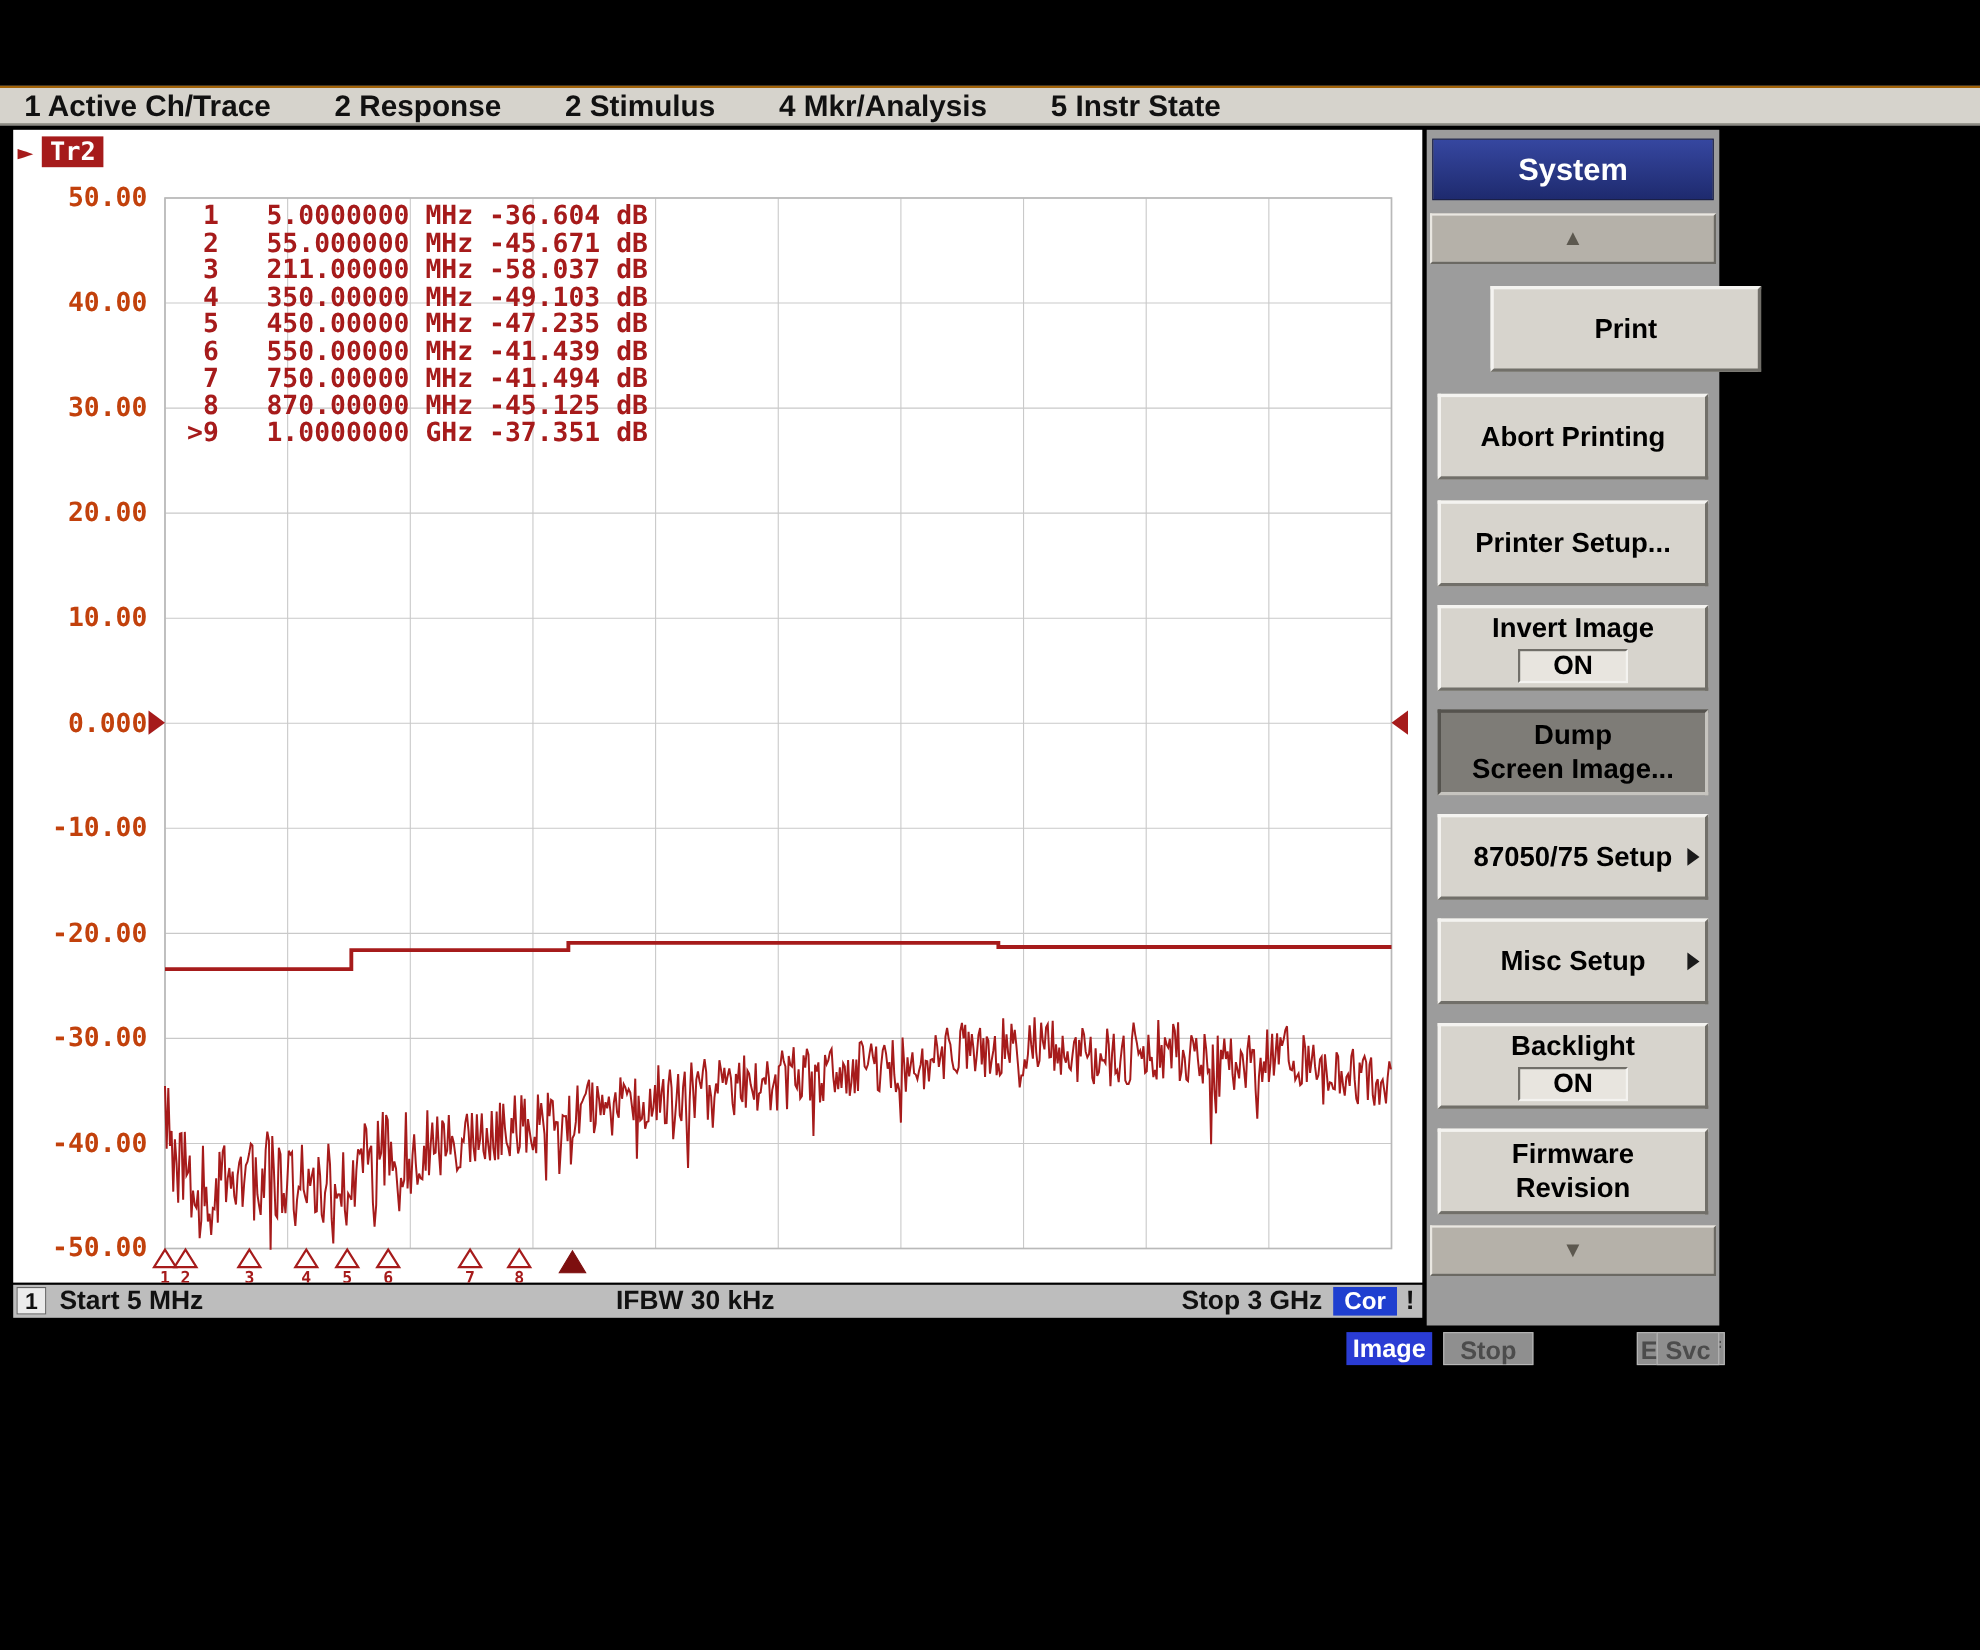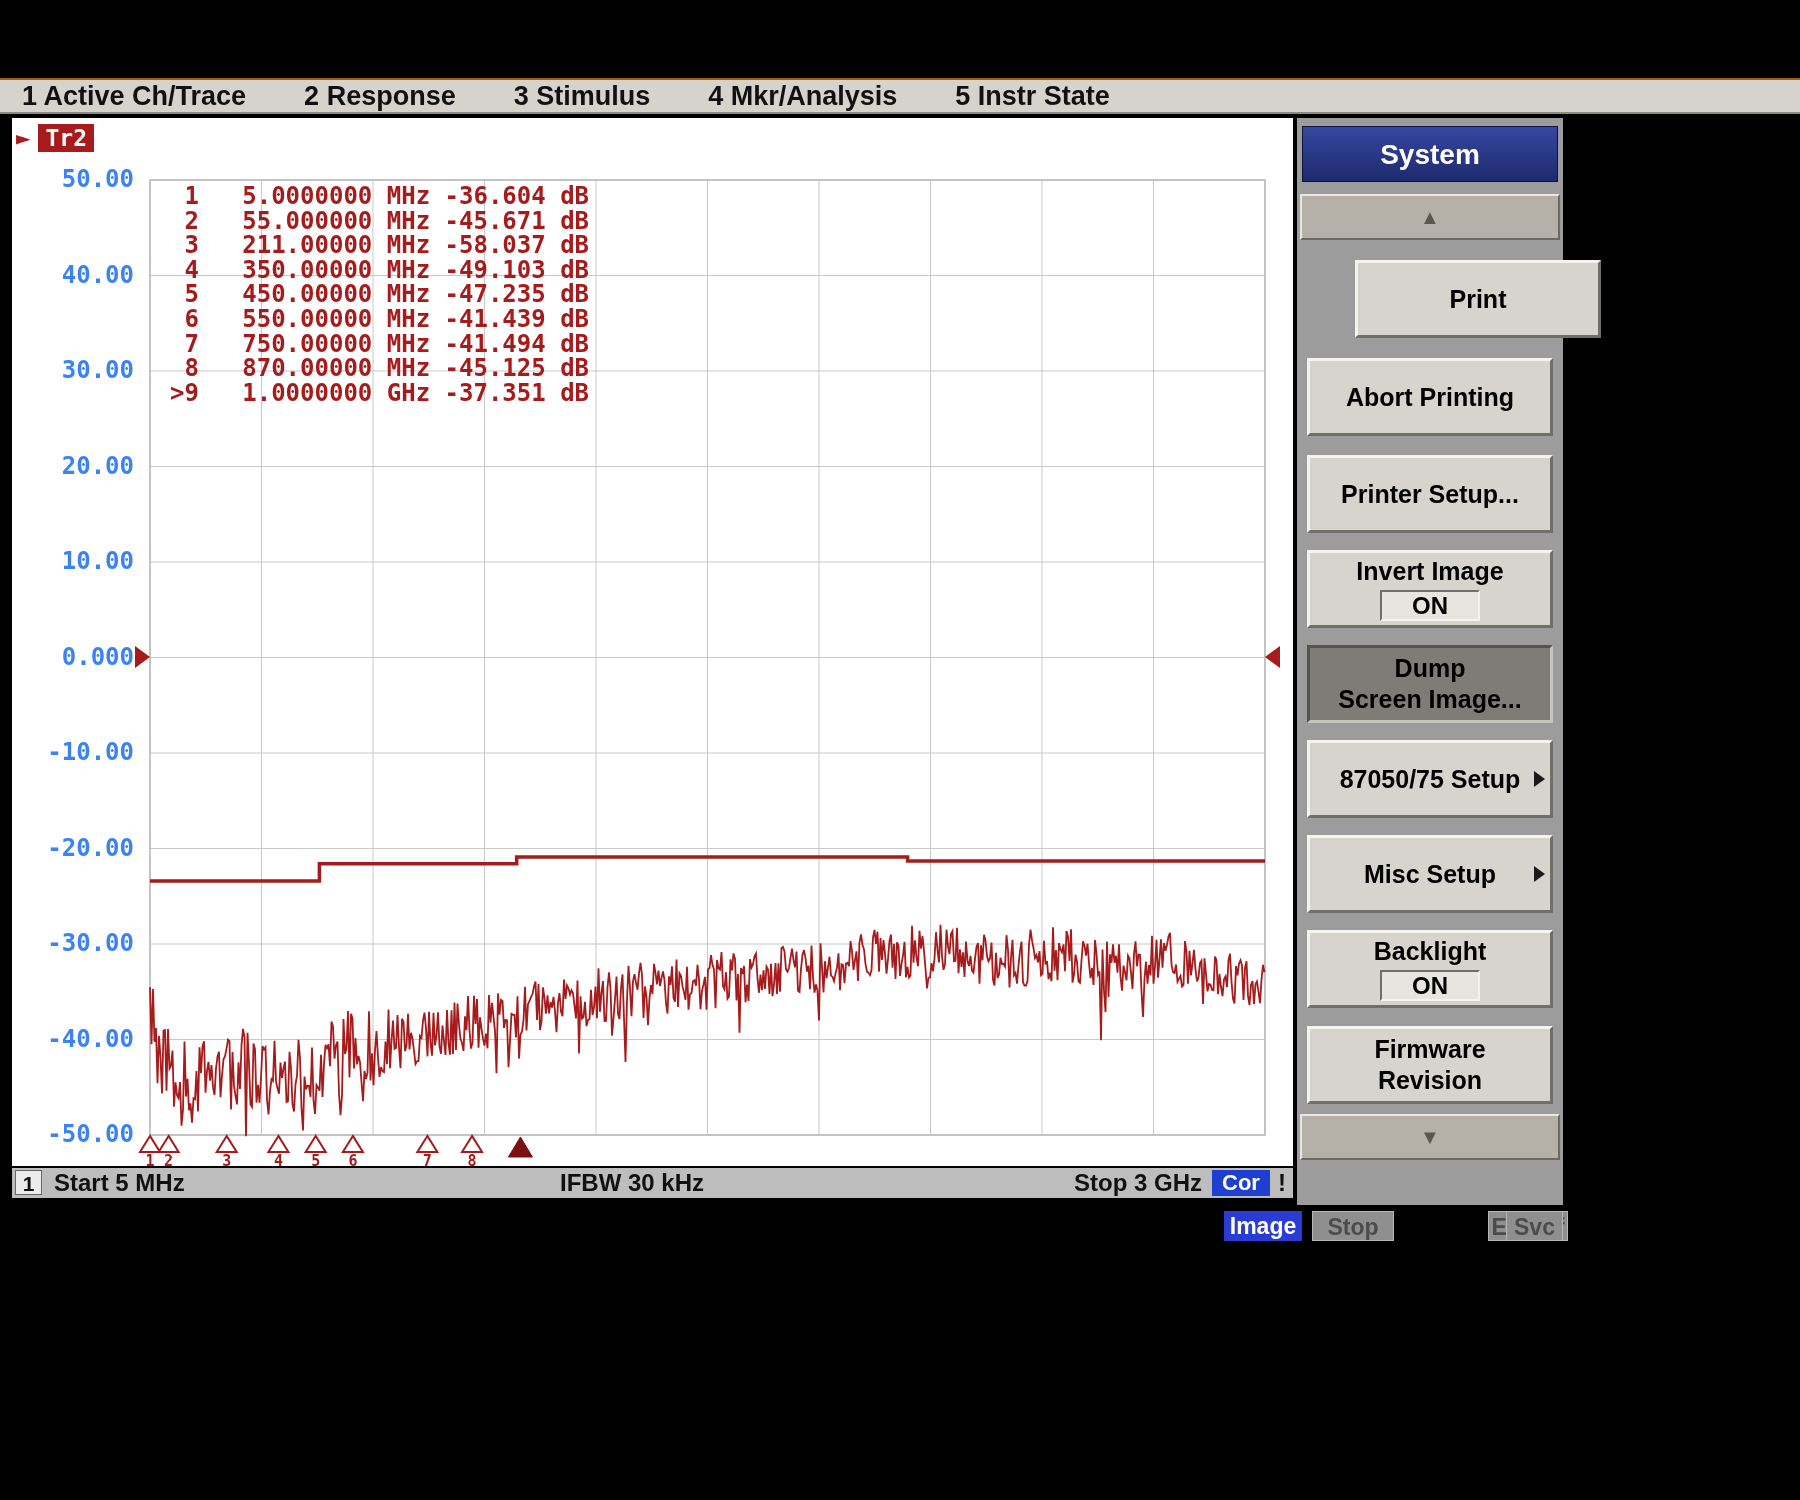--- a/index.html
+++ b/index.html
@@ -18,21 +18,21 @@
   #plot{position:absolute;left:0;top:0;}
   #trace-header{position:absolute;left:4px;top:6px;display:flex;align-items:center;gap:8px;
                 font-family:"DejaVu Sans Mono",monospace;font-weight:bold;}
   #hdr-arrow{color:#a61b1b;font-size:24px;line-height:28px;}
   #hdr-badge{background:#a61b1b;color:#fff;font-size:23px;padding:1px 7px;}
   #hdr-text{color:#a61b1b;font-size:25px;white-space:pre;}
   #marker-table{position:absolute;left:158px;top:66px;}
   .mkr-row{font-family:"DejaVu Sans Mono",monospace;font-weight:bold;font-size:24px;
            line-height:24.6px;color:#a61b1b;white-space:pre;}
   .ylab{position:absolute;left:18px;width:104px;height:28px;text-align:right;
-        font-family:"DejaVu Sans Mono",monospace;font-weight:bold;font-size:24px;color:#3b82f6;}
+        font-family:"DejaVu Sans Mono",monospace;font-weight:bold;font-size:24px;color:#c2410c;}
   .ref-arrow{position:absolute;width:0;height:0;border-top:11px solid transparent;border-bottom:11px solid transparent;}
   .ref-arrow.left{left:123px;top:528px;border-left:15px solid #a61b1b;}
   .ref-arrow.right{left:1253px;top:528px;border-right:15px solid #a61b1b;}
 
   
   #status-bar{position:absolute;left:12px;top:1168px;width:1281px;height:30px;background:#bdbdbd;
               font-size:24px;font-weight:700;color:#111;}
   #chan-box{position:absolute;left:3px;top:2px;width:27px;height:25px;background:#ececec;
             border:1px solid #666;text-align:center;font-size:21px;line-height:25px;box-sizing:border-box;}
   #start-label{position:absolute;left:42px;top:0;line-height:30px;}
@@ -71,21 +71,21 @@
   #ind-svc{left:1506px;width:57px;background:#8f8f8f;color:#4c4c4c;border:1px solid #b7b7b7;}
 </style>
 </head>
 <body>
 
 <div id="root">
 
   <div id="menu-bar">
       <span class="menu-item">1 Active Ch/Trace</span>
       <span class="menu-item">2 Response</span>
-      <span class="menu-item">3 Stimulus</span>
+      <span class="menu-item">2 Stimulus</span>
       <span class="menu-item">4 Mkr/Analysis</span>
       <span class="menu-item">5 Instr State</span>
     </div>
 
   <div id="screen">
     <svg id="plot" width="1281" height="1048">
         <line x1="138" y1="62" x2="138" y2="1017" stroke="#c9c9c9" stroke-width="1"></line>
         <line x1="138" y1="62" x2="1253" y2="62" stroke="#c9c9c9" stroke-width="1"></line>
         <line x1="249.5" y1="62" x2="249.5" y2="1017" stroke="#c9c9c9" stroke-width="1"></line>
         <line x1="138" y1="157.5" x2="1253" y2="157.5" stroke="#c9c9c9" stroke-width="1"></line>

